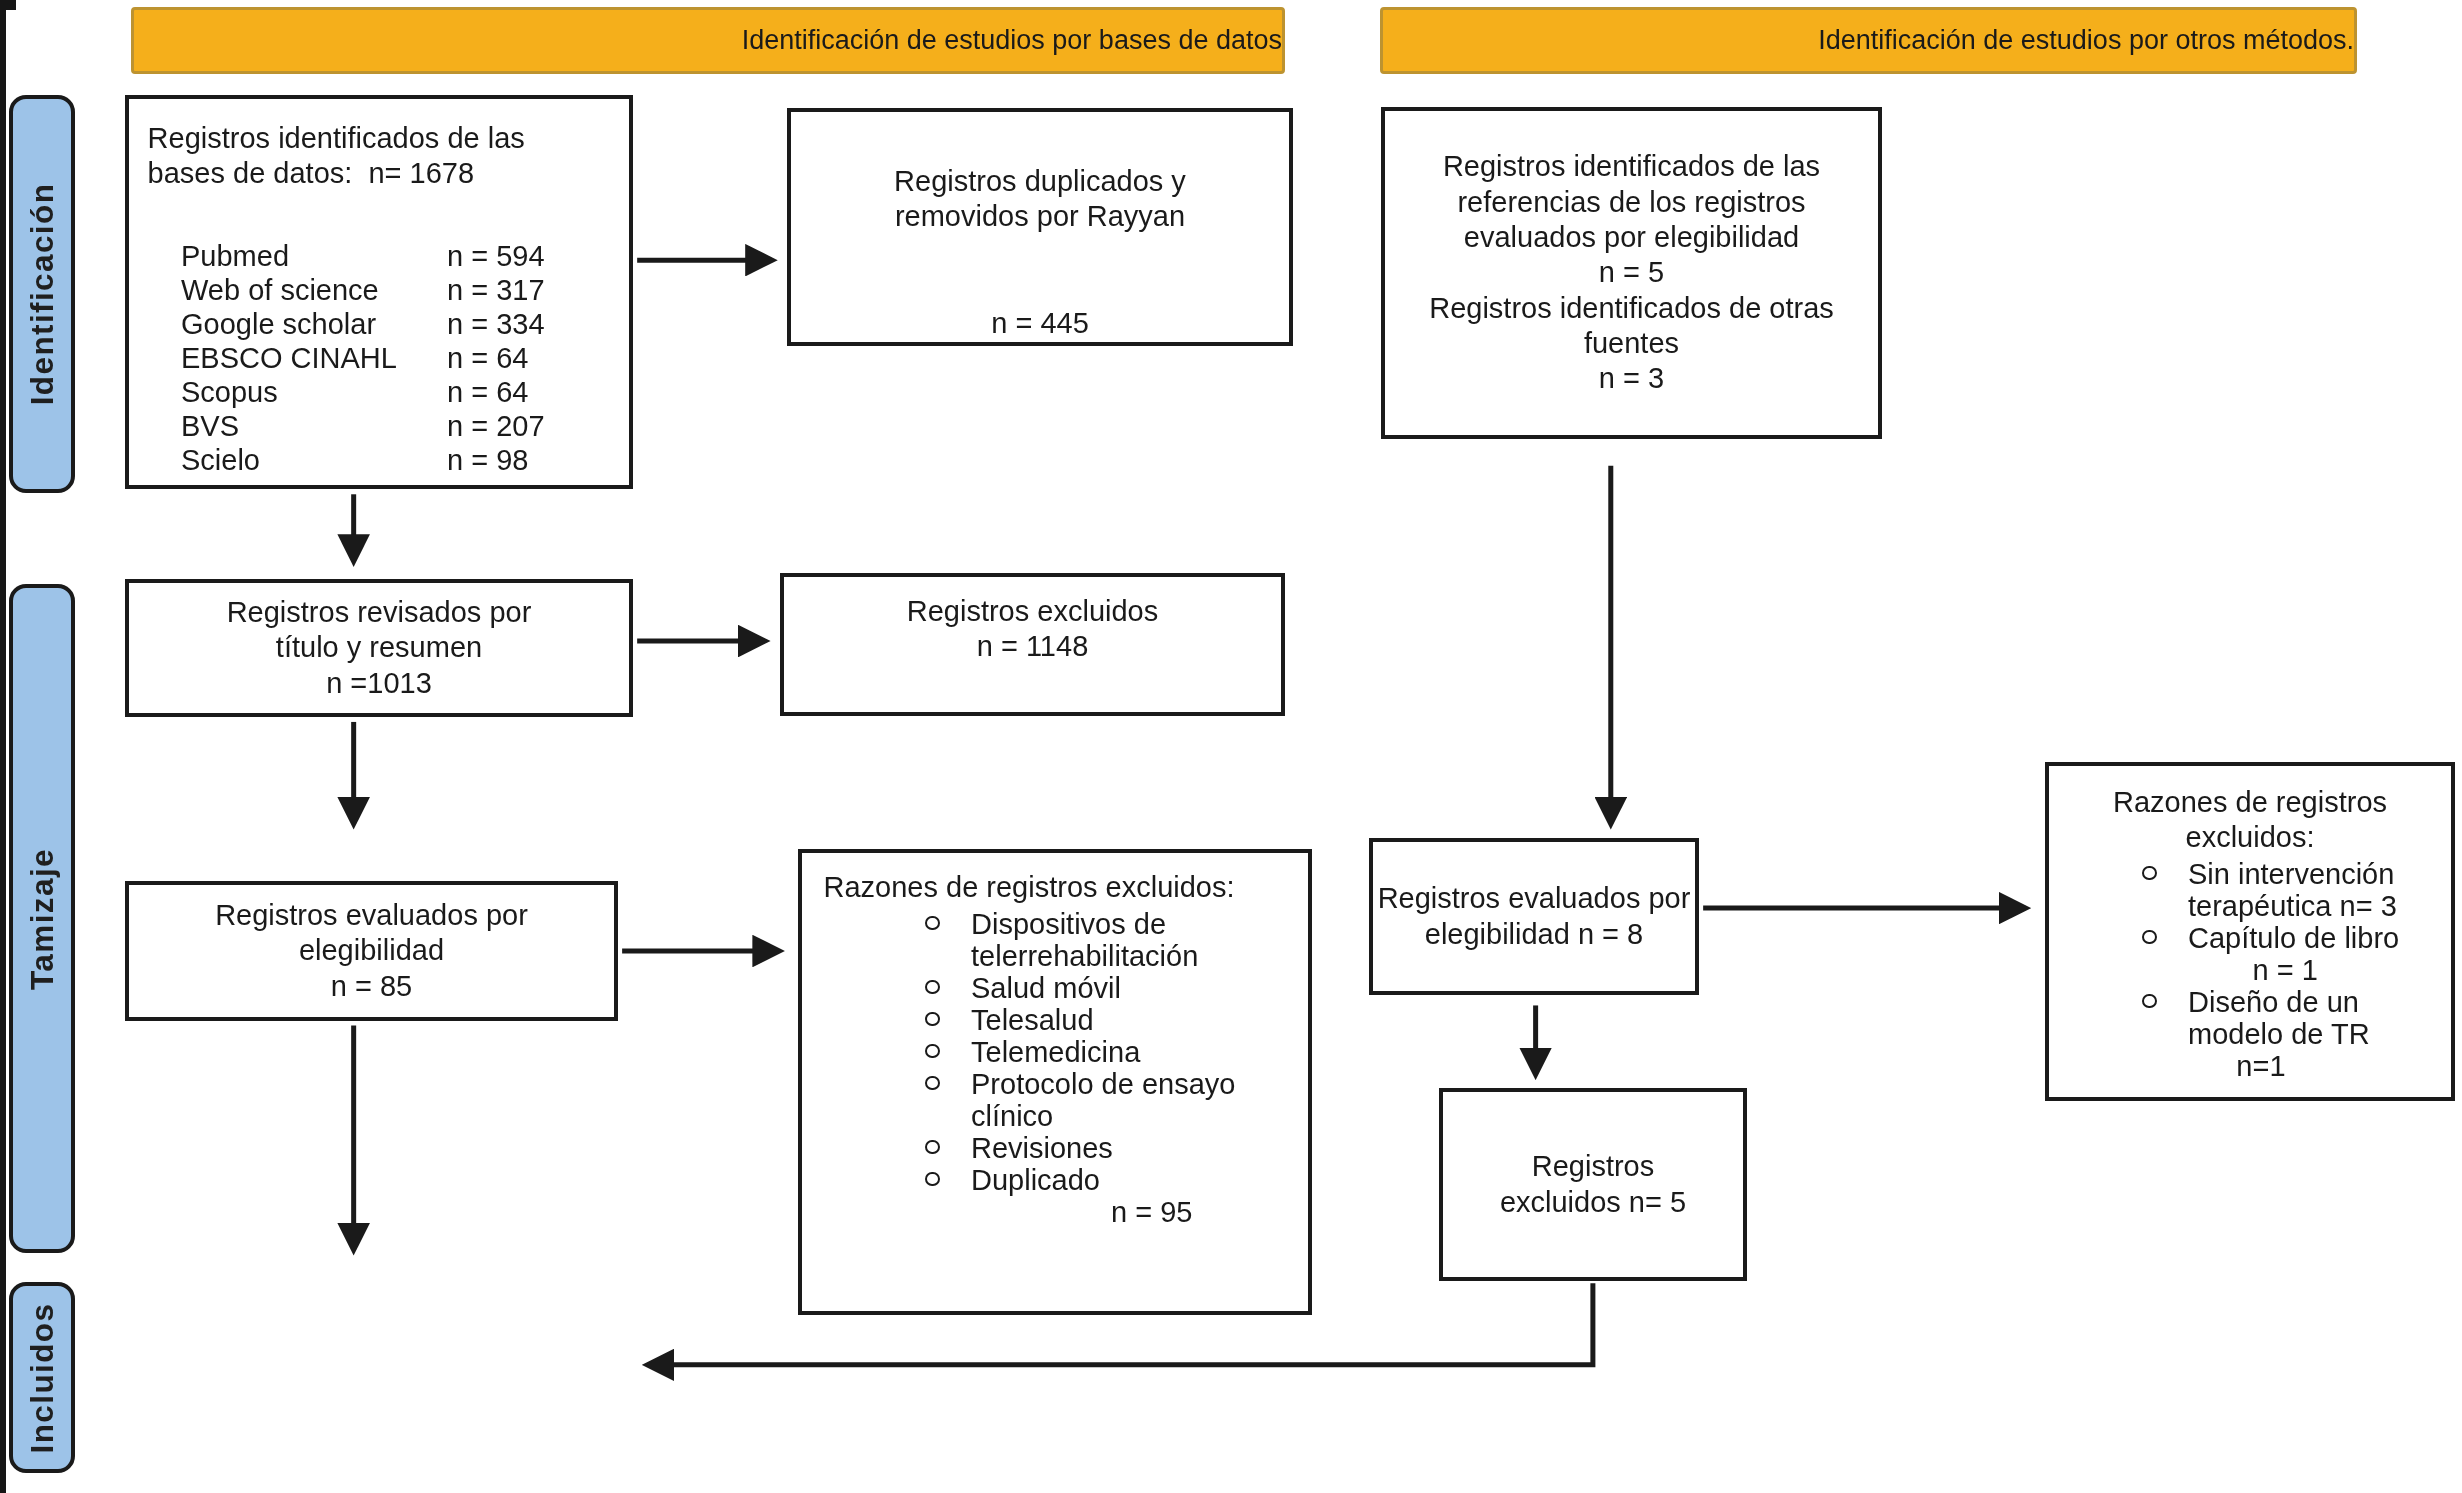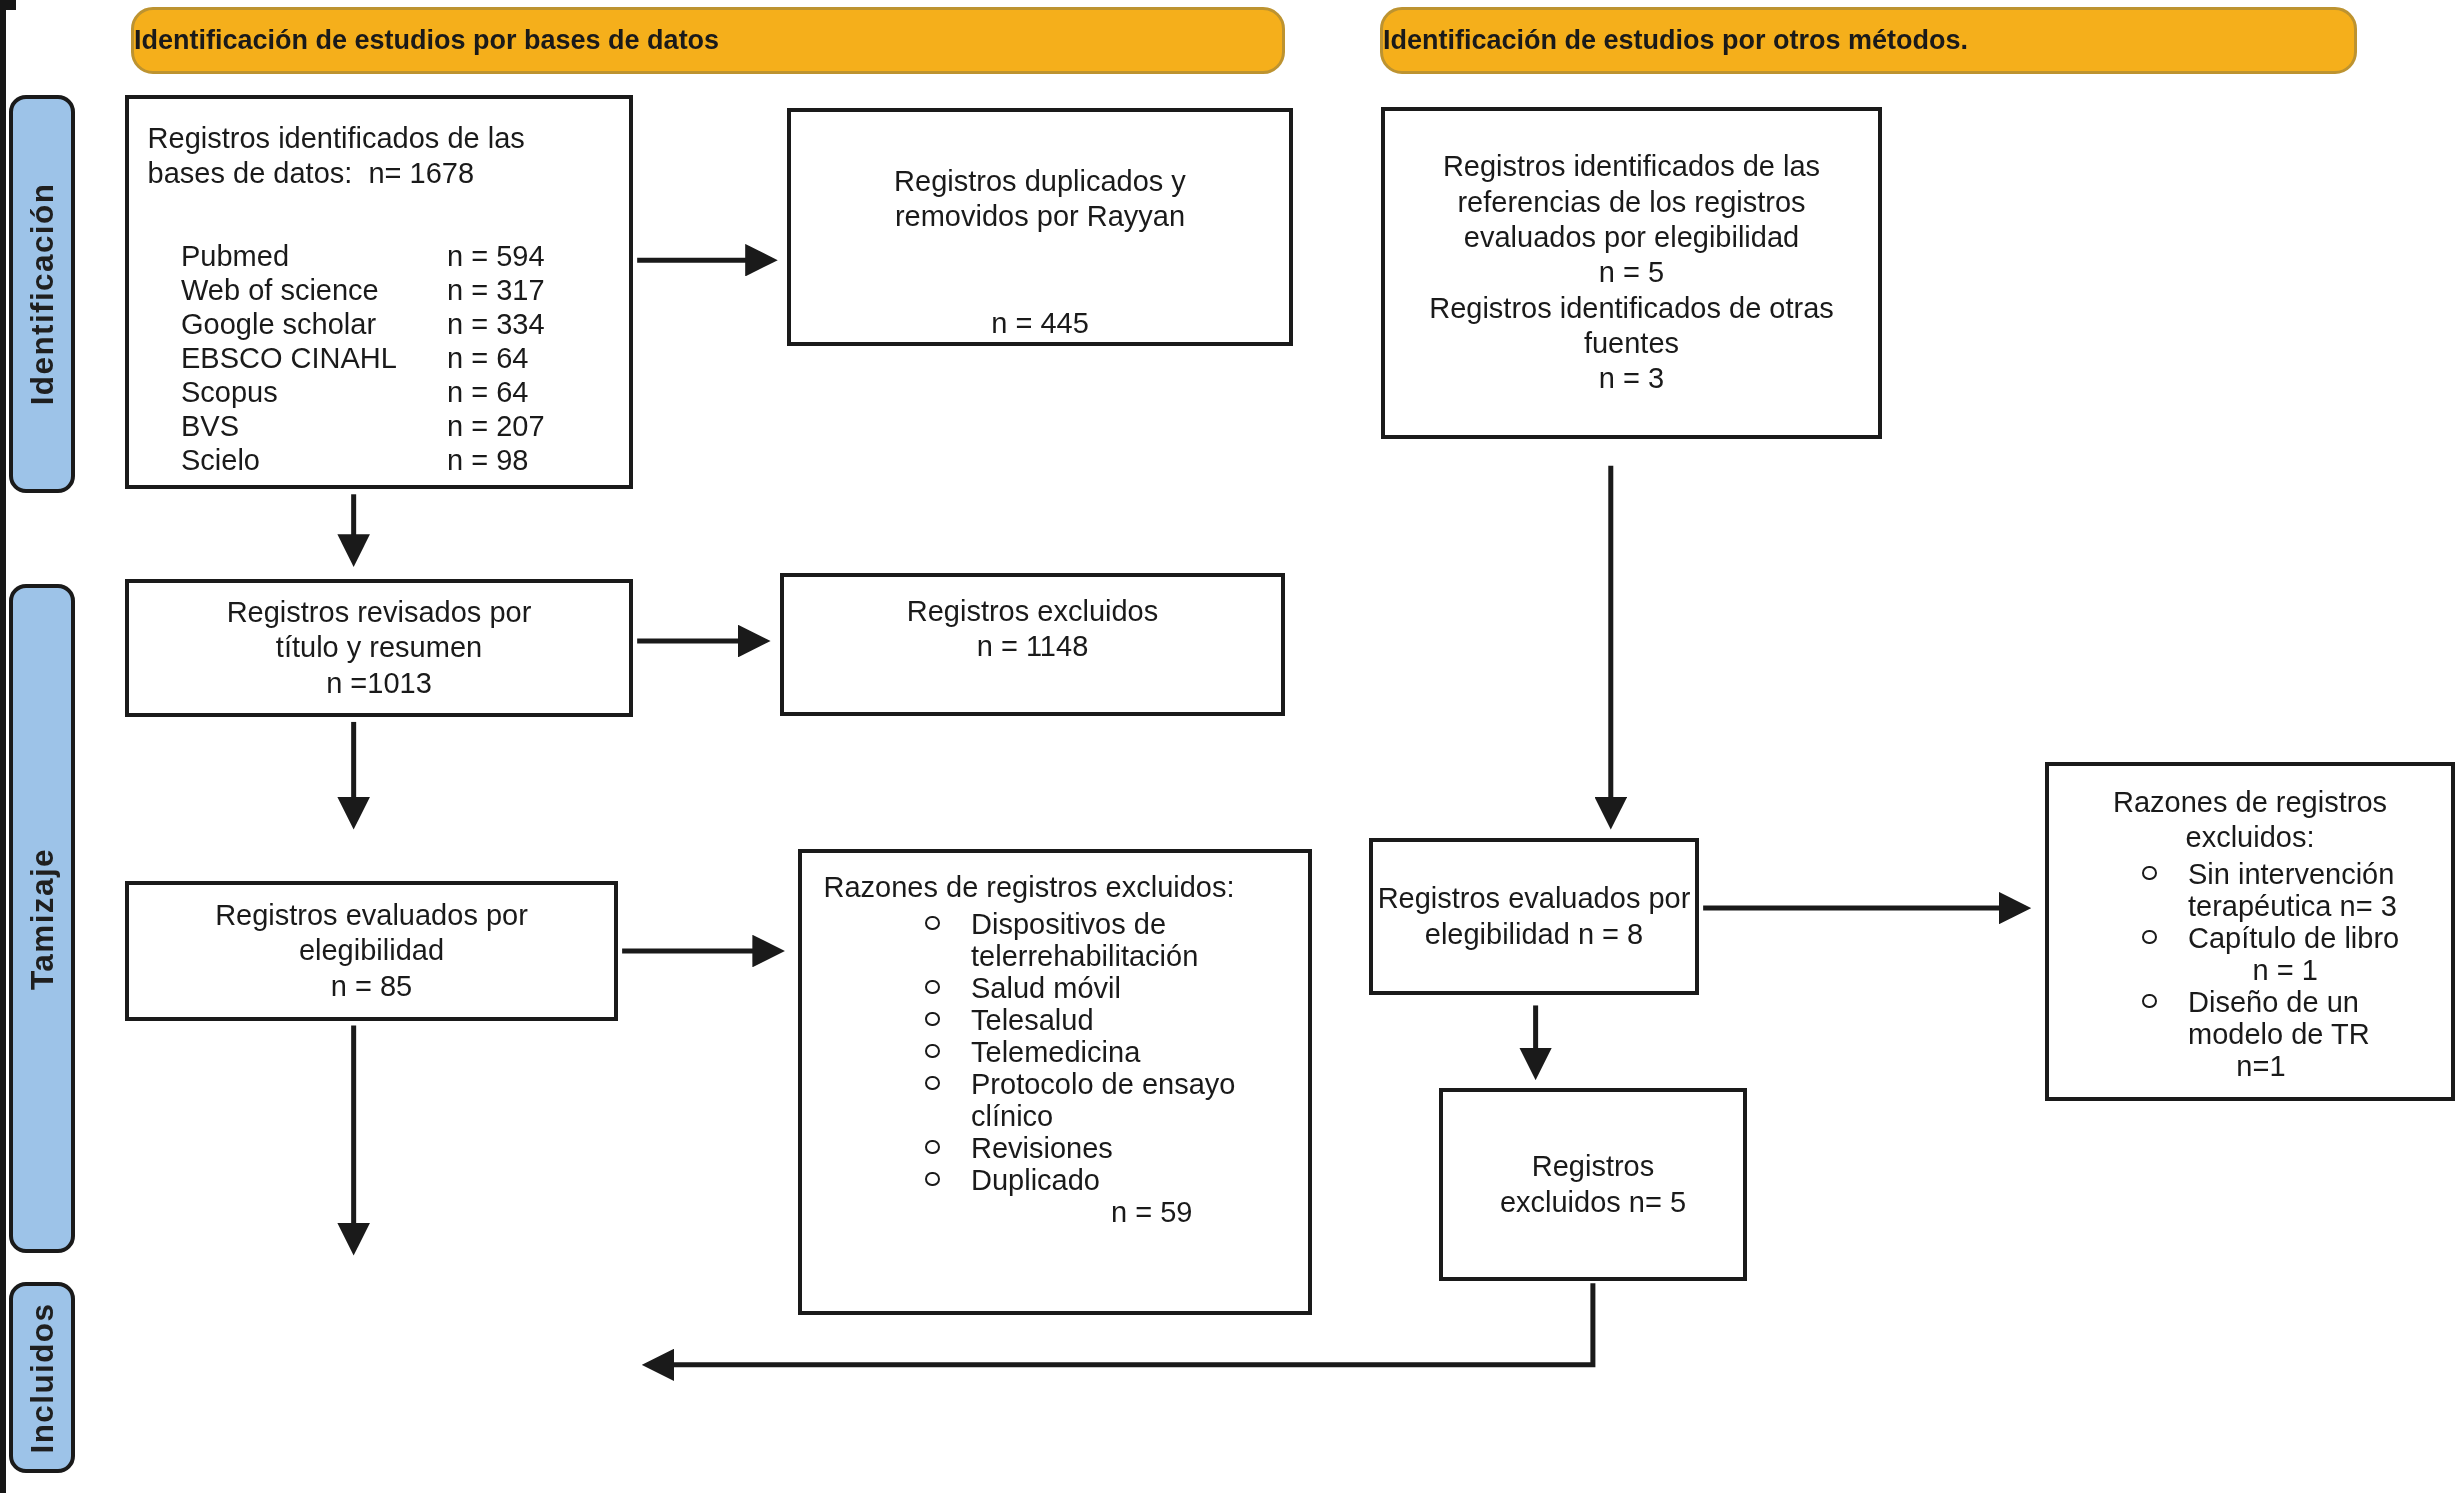--- a/index.html
+++ b/index.html
@@ -3,23 +3,23 @@
 <meta charset="utf-8">
 <style>
   html,body{margin:0;padding:0;background:#ffffff;}
   .canvas{
     position:relative;width:2462px;height:1494px;background:#ffffff;
     font-family:"Liberation Sans",sans-serif;color:#1a1a1a;overflow:hidden;
   }
   .edge-line{position:absolute;left:0;top:0;width:6.4px;height:1494px;background:#161616;}
   .edge-nub{position:absolute;left:0;top:0;width:15.8px;height:10px;background:#161616;}
   .hdr{
-    position:absolute;display:flex;align-items:center;justify-content:flex-start;
-    background:#F5AF1B;border:3.6px solid #BD9330;border-radius:22px;
-    font-weight:bold;font-size:27px;text-align:center;box-sizing:border-box;
+    position:absolute;display:flex;align-items:center;justify-content:flex-end;
+    background:#F5AF1B;border:3.6px solid #BD9330;border-radius:4px;
+    font-weight:normal;font-size:27px;text-align:center;box-sizing:border-box;
   }
   .sbox{
     position:absolute;background:#9DC3E8;border:4.3px solid #1a1a1a;border-radius:17px;
     box-sizing:border-box;
   }
   .slabel{
     position:absolute;top:50%;left:50%;
     transform:translate(-50%,-50%) rotate(-90deg);
     white-space:nowrap;font-weight:bold;font-size:31.5px;letter-spacing:1.4px;color:#1f1f1f;
   }
@@ -184,21 +184,21 @@
           </span>
         <span class="btext">Revisiones</span>
         </li>
       <li>
         <span class="bmark">
             <i></i>
           </span>
         <span class="btext">Duplicado</span>
         </li>
     </ul>
-    <div class="b7-total">n = 59</div>
+    <div class="b7-total">n = 95</div>
   </div>
 
 
   <div class="wbox center-col" style="left:1369px;top:838px;width:330px;height:157px;">
     <div class="pre">Registros evaluados por
 elegibilidad n = 8</div>
   </div>
 
   <div class="wbox" style="left:2045px;top:762px;width:410px;height:339px;">
     <div class="rz-title-c">Razones de registros

